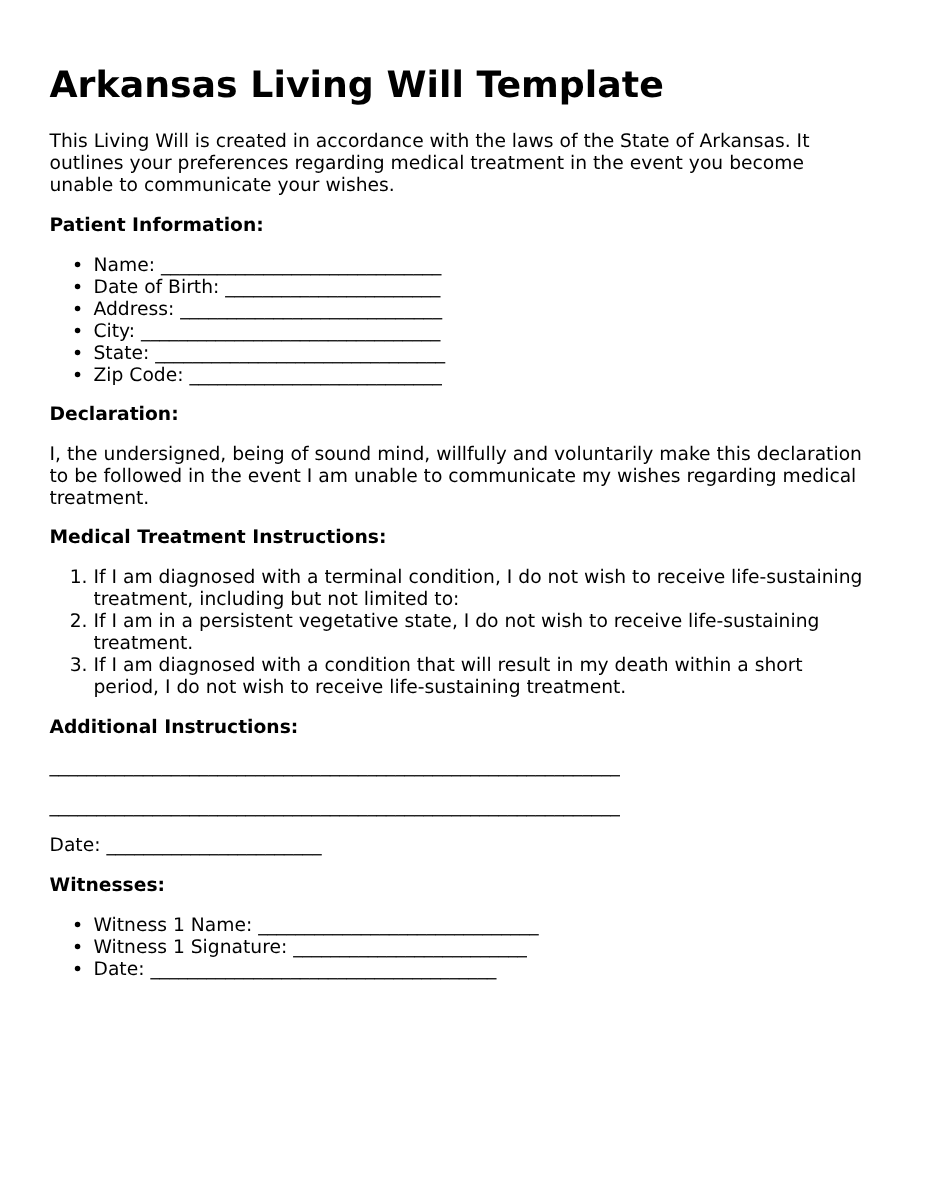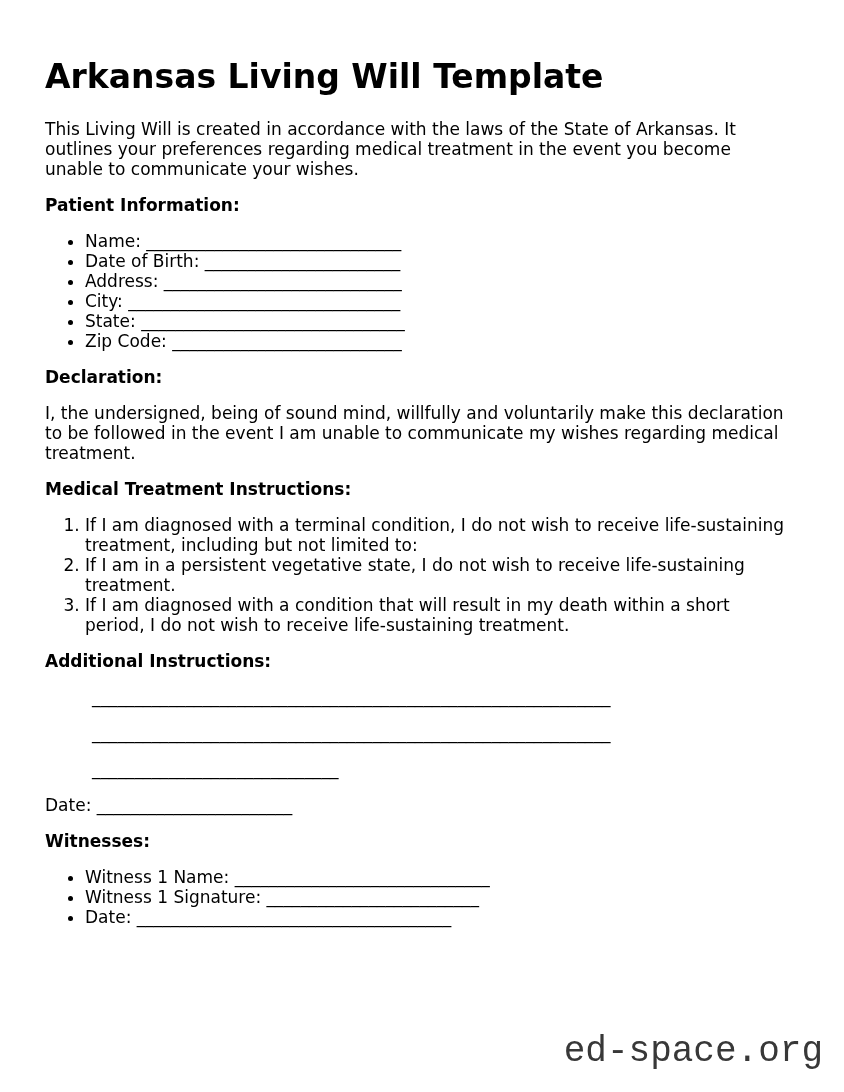--- a/index.html
+++ b/index.html
@@ -26,21 +26,21 @@
     margin: 18px 0 23px 0;
   }
   p { margin: 16px 0; }
   p.section-heading { font-weight: bold; }
   ul.fields, ol.prefs { margin: 16px 0; padding-left: 40px; }
   ul.fields { list-style-type: disc; }
   ol.prefs { list-style-type: decimal; }
   ul.sub { list-style-type: circle; margin: 0; padding-left: 40px; }
   li { line-height: 20px; }
   .fill { white-space: nowrap; text-align: center; }
-  p.fill-line { letter-spacing: 0; margin-left: 47px; }
+  p.fill-line { letter-spacing: 0; }
   .watermark {
     position: absolute;
     top: 1033px;
     right: 21px;
     font-family: "Liberation Mono", monospace;
     font-size: 36px;
     line-height: 38px;
     font-weight: normal;
     color: #383838;
   }
@@ -74,26 +74,24 @@
         <span>If I am diagnosed with a terminal condition, I do not wish to receive life-sustaining treatment, including but not limited to:</span>
       </li>
       <li><span>If I am in a persistent vegetative state, I do not wish to receive life-sustaining treatment.</span></li>
       <li><span>If I am diagnosed with a condition that will result in my death within a short period, I do not wish to receive life-sustaining treatment.</span></li>
     </ol>
 
     <p class="section-heading">Additional Instructions:</p>
     <p class="fill-line">_____________________________________________________________</p>
     <p class="fill-line">_____________________________________________________________</p>
 
-    <p class="fill-line">_____________________________</p>
     <p><span>Date:</span> <span class="fill">_______________________</span></p>
 
     <p class="section-heading">Witnesses:</p>
     <ul class="fields">
       <li><span>Witness 1 Name:</span> <span class="fill">______________________________</span></li>
       <li><span>Witness 1 Signature:</span> <span class="fill">_________________________</span></li>
       <li><span>Date:</span> <span class="fill">_____________________________________</span></li>
     </ul>
 
   </div>
 
-  <div class="watermark">ed-space.org</div>
 </div>
 
 </body></html>

